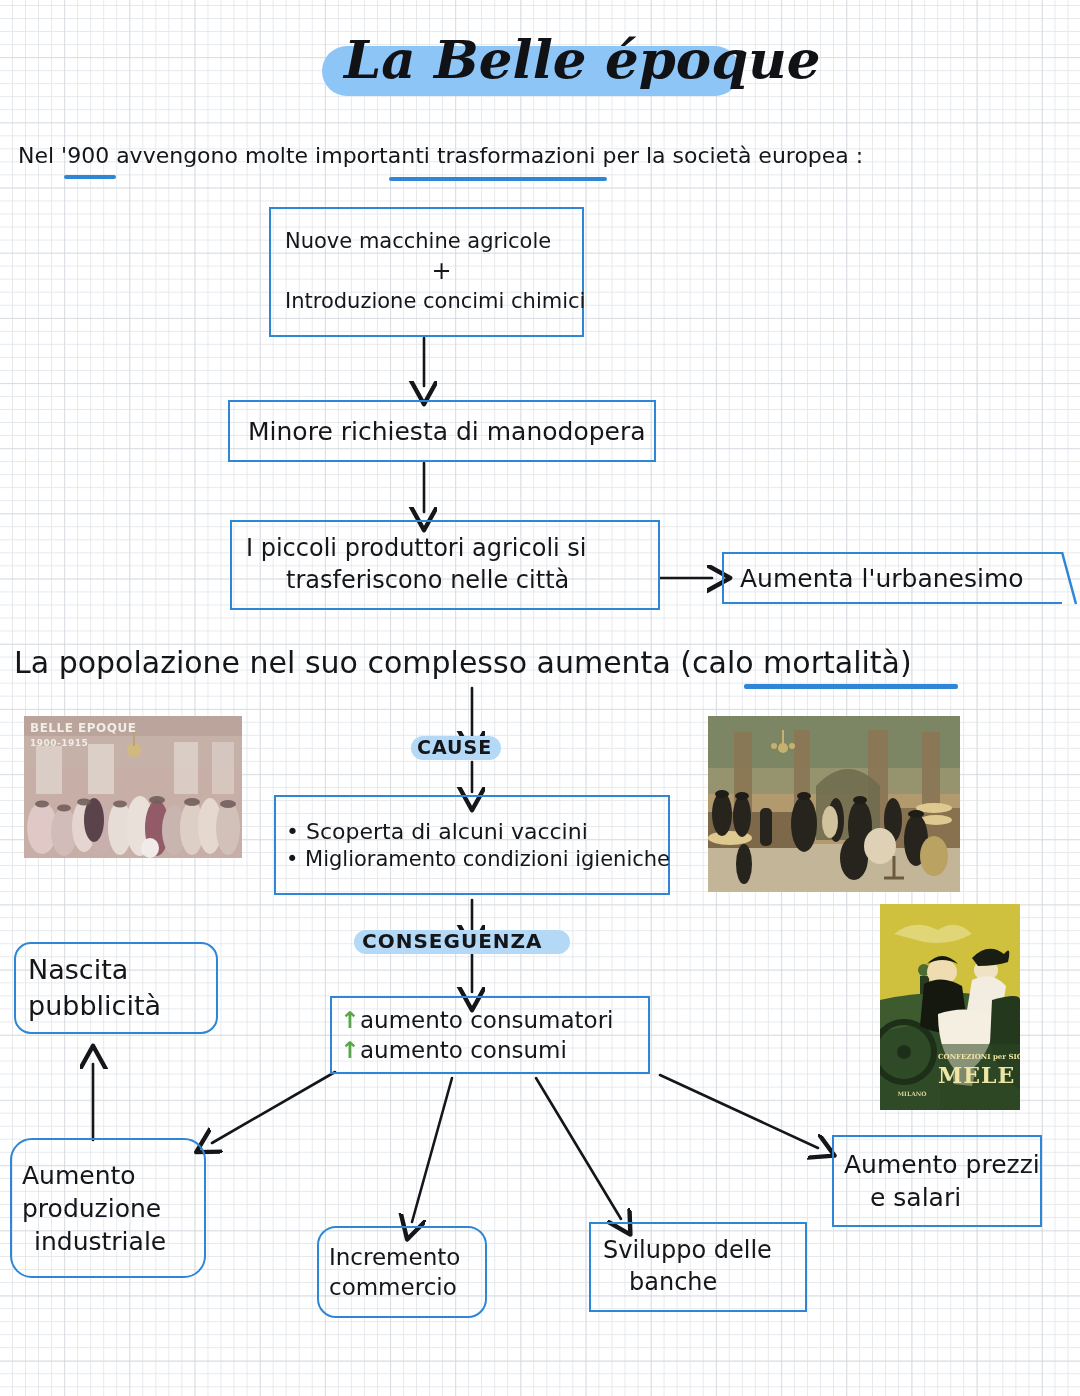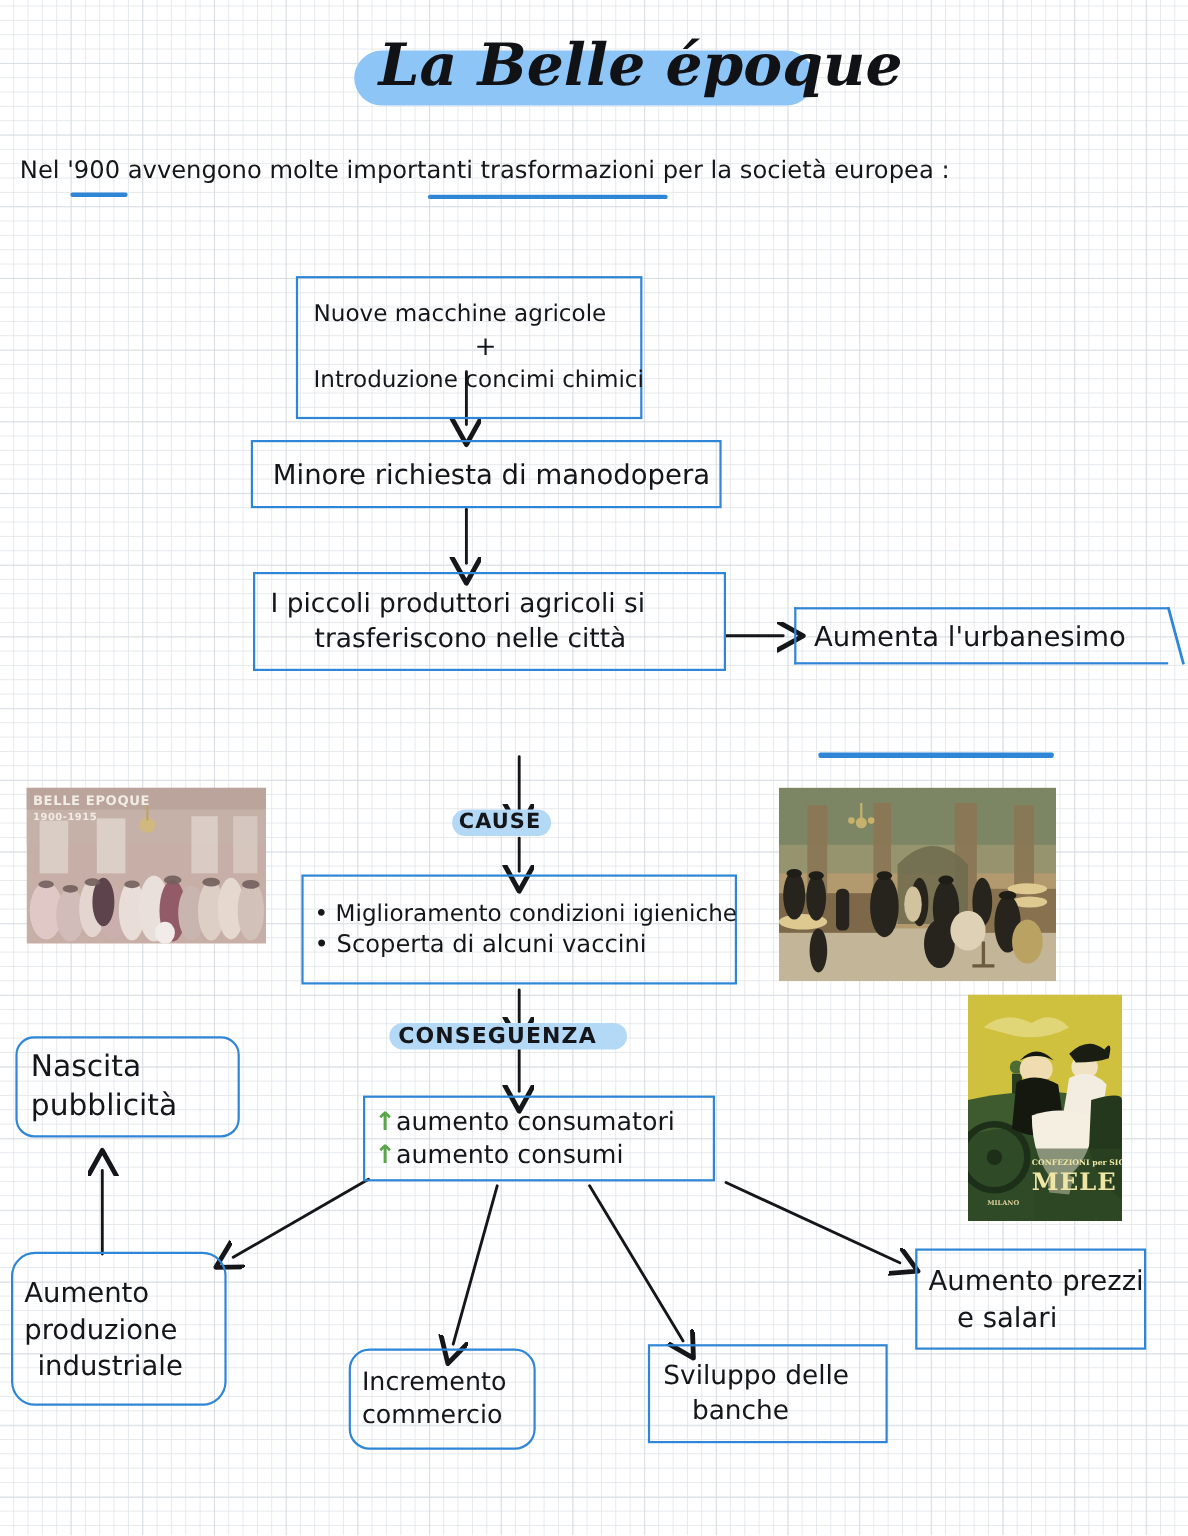--- a/index.html
+++ b/index.html
@@ -169,21 +169,21 @@
       <path d="M452,1078 L412,1222"></path>
 
       <path d="M536,1078 L621,1219"></path>
 
       <path d="M660,1075 L818,1148"></path>
 
       <path d="M93,1140 L93,1064"></path>
     </g>
   </svg>
 
-  <div class="node" style="left:269px; top:207px; width:315px; height:130px; padding:8px 14px; font-size:21px;margin-top:44px;">
+  <div class="node" style="left:269px; top:207px; width:315px; height:130px; padding:8px 14px; font-size:21px;">
     <span class="ln">Nuove macchine agricole</span>
     <span class="ln" style="text-align:center; padding-left:30px; font-size:24px;">+</span>
     <span class="ln">Introduzione concimi chimici</span>
   </div>
 
   <div class="node" style="left:228px; top:400px; width:428px; height:62px; padding:0 18px; font-size:25px;">
     <span class="ln">Minore richiesta di manodopera</span>
   </div>
 
   <div class="node" style="left:230px; top:520px; width:430px; height:90px; padding:0 14px; font-size:24px;">
@@ -192,28 +192,29 @@
   </div>
 
   <div class="node" style="left:722px; top:552px; width:340px; height:52px; padding:0 16px; font-size:25px;
               border-right:none; clip-path:none;">
     <span class="ln">Aumenta l'urbanesimo</span>
   </div>
   <svg class="arrows" viewBox="0 0 1080 1396">
     <path d="M1062,552 L1076,604" stroke="#2f86d6" stroke-width="2.5" fill="none"></path>
   </svg>
 
+  <div class="freetext" style="left:14px; top:645px; font-size:30px;">La popolazione nel suo complesso aumenta (calo mortalità)</div>
   <div class="underline" style="left:744px; top:684px; width:214px; height:5px;"></div>
 
   <div class="hl-pill" style="left:411px; top:736px; width:90px; height:24px;"></div>
   <div class="lbl-cap" style="left:417px; top:736px; font-size:19px;">CAUSE</div>
 
   <div class="node" style="left:274px; top:795px; width:396px; height:100px; padding:0 10px; font-size:22px;">
+    <span class="ln">• Scoperta di alcuni vaccini</span>
     <span class="ln" style="font-size:21px;">• Miglioramento condizioni igieniche</span>
-    <span class="ln">• Scoperta di alcuni vaccini</span>
   </div>
 
   <div class="hl-pill" style="left:354px; top:930px; width:216px; height:24px;"></div>
   <div class="lbl-cap" style="left:362px; top:929px; font-size:20px;">CONSEGUENZA</div>
 
   <div class="node" style="left:330px; top:996px; width:320px; height:78px; padding:0 8px; font-size:23px;">
     <span class="ln">
       <span class="arrow-up">↑</span><span>aumento consumatori</span>
     </span>
     <span class="ln">

